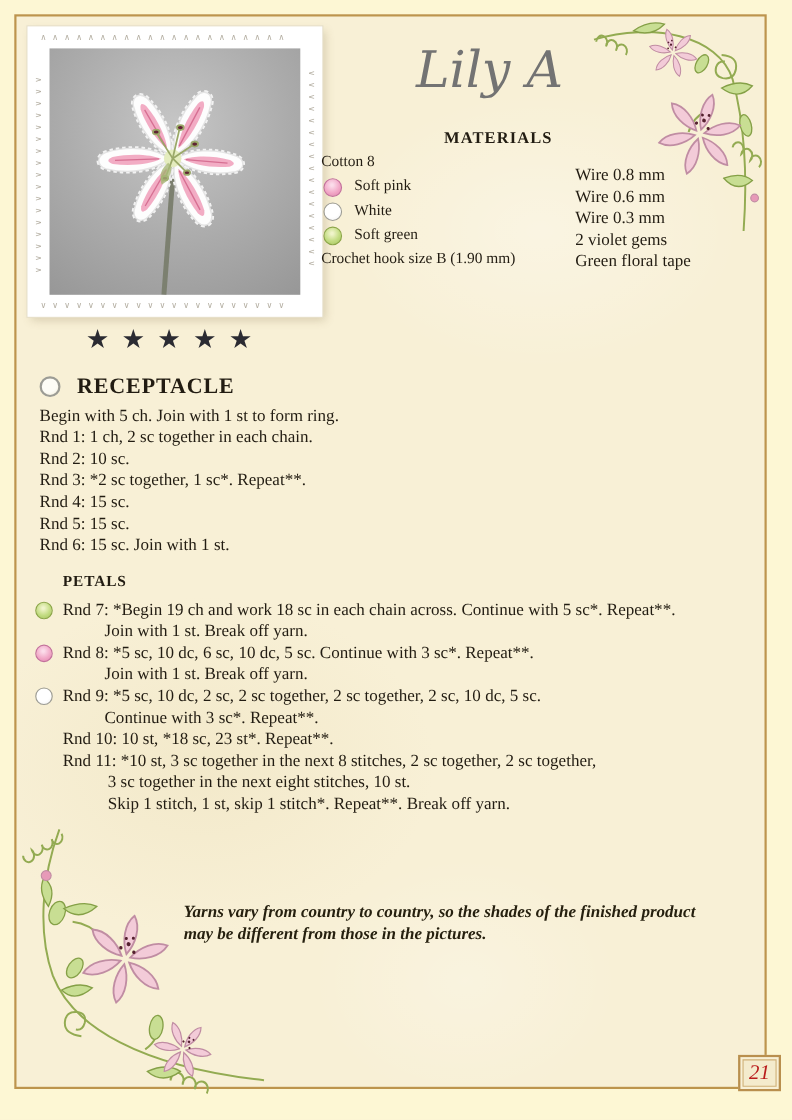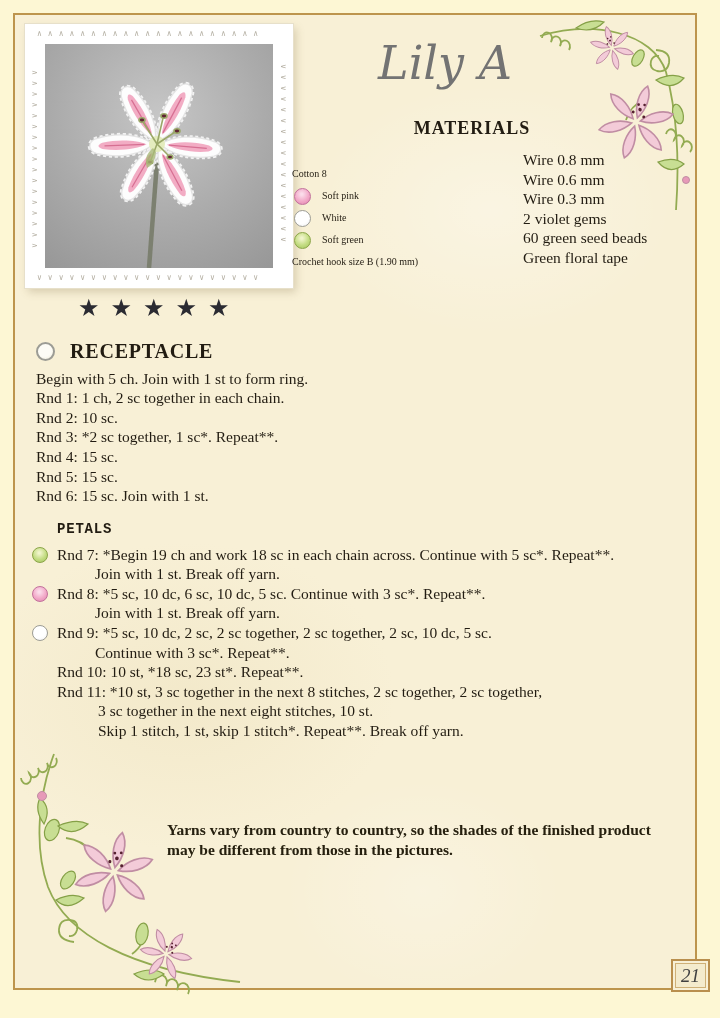--- a/index.html
+++ b/index.html
@@ -32,61 +32,61 @@
     position:absolute;left:20px;top:20px;width:228px;height:224px;
     background:radial-gradient(circle at 50% 32%, #c6c6c6 0%, #ababab 55%, #979797 100%);
   }
   .photo svg{display:block;width:100%;height:100%;}
   
   .page-title{
     position:absolute;left:300px;top:36px;width:290px;text-align:center;
     font-family:"DejaVu Serif",serif;font-style:italic;font-size:46px;color:#737373;
   }
   .h-materials{
-    position:absolute;left:322px;top:118px;width:300px;text-align:center;
-    font-weight:bold;font-size:18px;letter-spacing:1px;
-  }
-  
-  .mat-left{position:absolute;left:292px;top:163px;width:230px;font-size:10px;line-height:22px;}
+    position:absolute;left:303px;top:118px;width:300px;text-align:center;
+    font-weight:bold;font-size:15px;letter-spacing:1px;
+  }
+  
+  .mat-left{position:absolute;left:292px;top:137px;width:230px;font-size:14px;line-height:22px;}
   .mat-right{position:absolute;left:523px;top:150px;width:170px;font-size:15.5px;line-height:19.6px;}
   .color-row{display:flex;align-items:center;height:22px;}
   .dot{display:inline-block;width:17px;height:17px;border-radius:50%;box-sizing:border-box;flex:0 0 auto;}
   .dot-white{background:radial-gradient(circle at 42% 35%, #ffffff 55%, #ededed);border:1.5px solid #9c9c95;}
   .dot-pink {background:radial-gradient(circle at 45% 35%, #fbdcea 8%, #f2a9c8 55%, #df81ac);border:1.5px solid #c2719c;}
   .dot-green{background:radial-gradient(circle at 45% 35%, #f0f4ca 8%, #c3dc82 55%, #a2c35d);border:1.5px solid #8ba548;}
   .color-row .dot{margin-left:2px;margin-right:11px;}
   
   .stars{position:absolute;left:78px;top:294px;font-size:24px;color:#2b2b32;}
   .stars span{margin-right:11px;}
   
   .section{font-size:15.5px;line-height:19.6px;}
   .receptacle{position:absolute;left:36px;top:342px;width:640px;}
   .sec-head-row{display:flex;align-items:center;margin-bottom:7px;}
   .bullet-circle{width:19px;height:19px;border-radius:50%;box-sizing:border-box;
     background:radial-gradient(circle at 42% 35%, #fdfcf6 55%, #efead6);border:2px solid #9c9c95;margin-right:15px;flex:0 0 auto;}
   .sec-title{font-weight:bold;font-size:20px;letter-spacing:.8px;}
   .petals{position:absolute;left:32px;top:520px;width:675px;}
-  .petals .sec-title{padding-left:25px;font-size:14px;display:block;margin-bottom:5px;font-family:Liberation Mono, monospace;}
+  .petals .sec-title{padding-left:25px;font-size:14px;display:block;margin-bottom:5px;}
   .p-row{position:relative;padding-left:25px;}
   .p-row .dot{position:absolute;left:0;top:2px;width:16px;height:16px;}
   .ind2{padding-left:63px;}
   .ind3{padding-left:66px;}
   
   .note{
     position:absolute;left:167px;top:820px;width:486px;
-    font-weight:600;font-size:15.5px;line-height:20px;color:#26200f;
+    font-style:italic;font-weight:600;font-size:15.5px;line-height:20px;color:#26200f;
   }
   
   .pagenum-box{
     position:absolute;left:671px;top:959px;width:39px;height:33px;
     border:2px solid #b98f4e;background:#f4ebcd;box-sizing:border-box;
     display:flex;align-items:center;justify-content:center;
     box-shadow:inset 0 0 0 2px #f8f0d6, inset 0 0 0 3px #cfb077;
   }
-  .pagenum-box span{font-style:italic;font-size:19px;color:#404040;}
+  .pagenum-box span{font-style:italic;font-size:19px;color:#b91c1c;}
   
   .orn-tr{position:absolute;left:538px;top:14px;width:168px;height:198px;}
   .orn-bl{position:absolute;left:14px;top:752px;width:228px;height:248px;}
   .orn-tr svg,.orn-bl svg{display:block;width:100%;height:100%;}
 </style>
 </head>
 <body>
 
 <div class="page-frame"></div>
 
@@ -192,21 +192,20 @@
     <span>Soft green</span>
   </div>
   <div>Crochet hook size B (1.90 mm)</div>
 </div>
 
 <div class="mat-right">
   <div>Wire 0.8 mm</div>
   <div>Wire 0.6 mm</div>
   <div>Wire 0.3 mm</div>
   <div>2 violet gems</div>
-  <div>60 green seed beads</div>
   <div>Green floral tape</div>
 </div>
 
 <div class="stars">
   <span>★</span><span>★</span><span>★</span><span>★</span><span>★</span>
 </div>
 
 <div class="receptacle section">
   <div class="sec-head-row">
     <span class="bullet-circle"></span>

